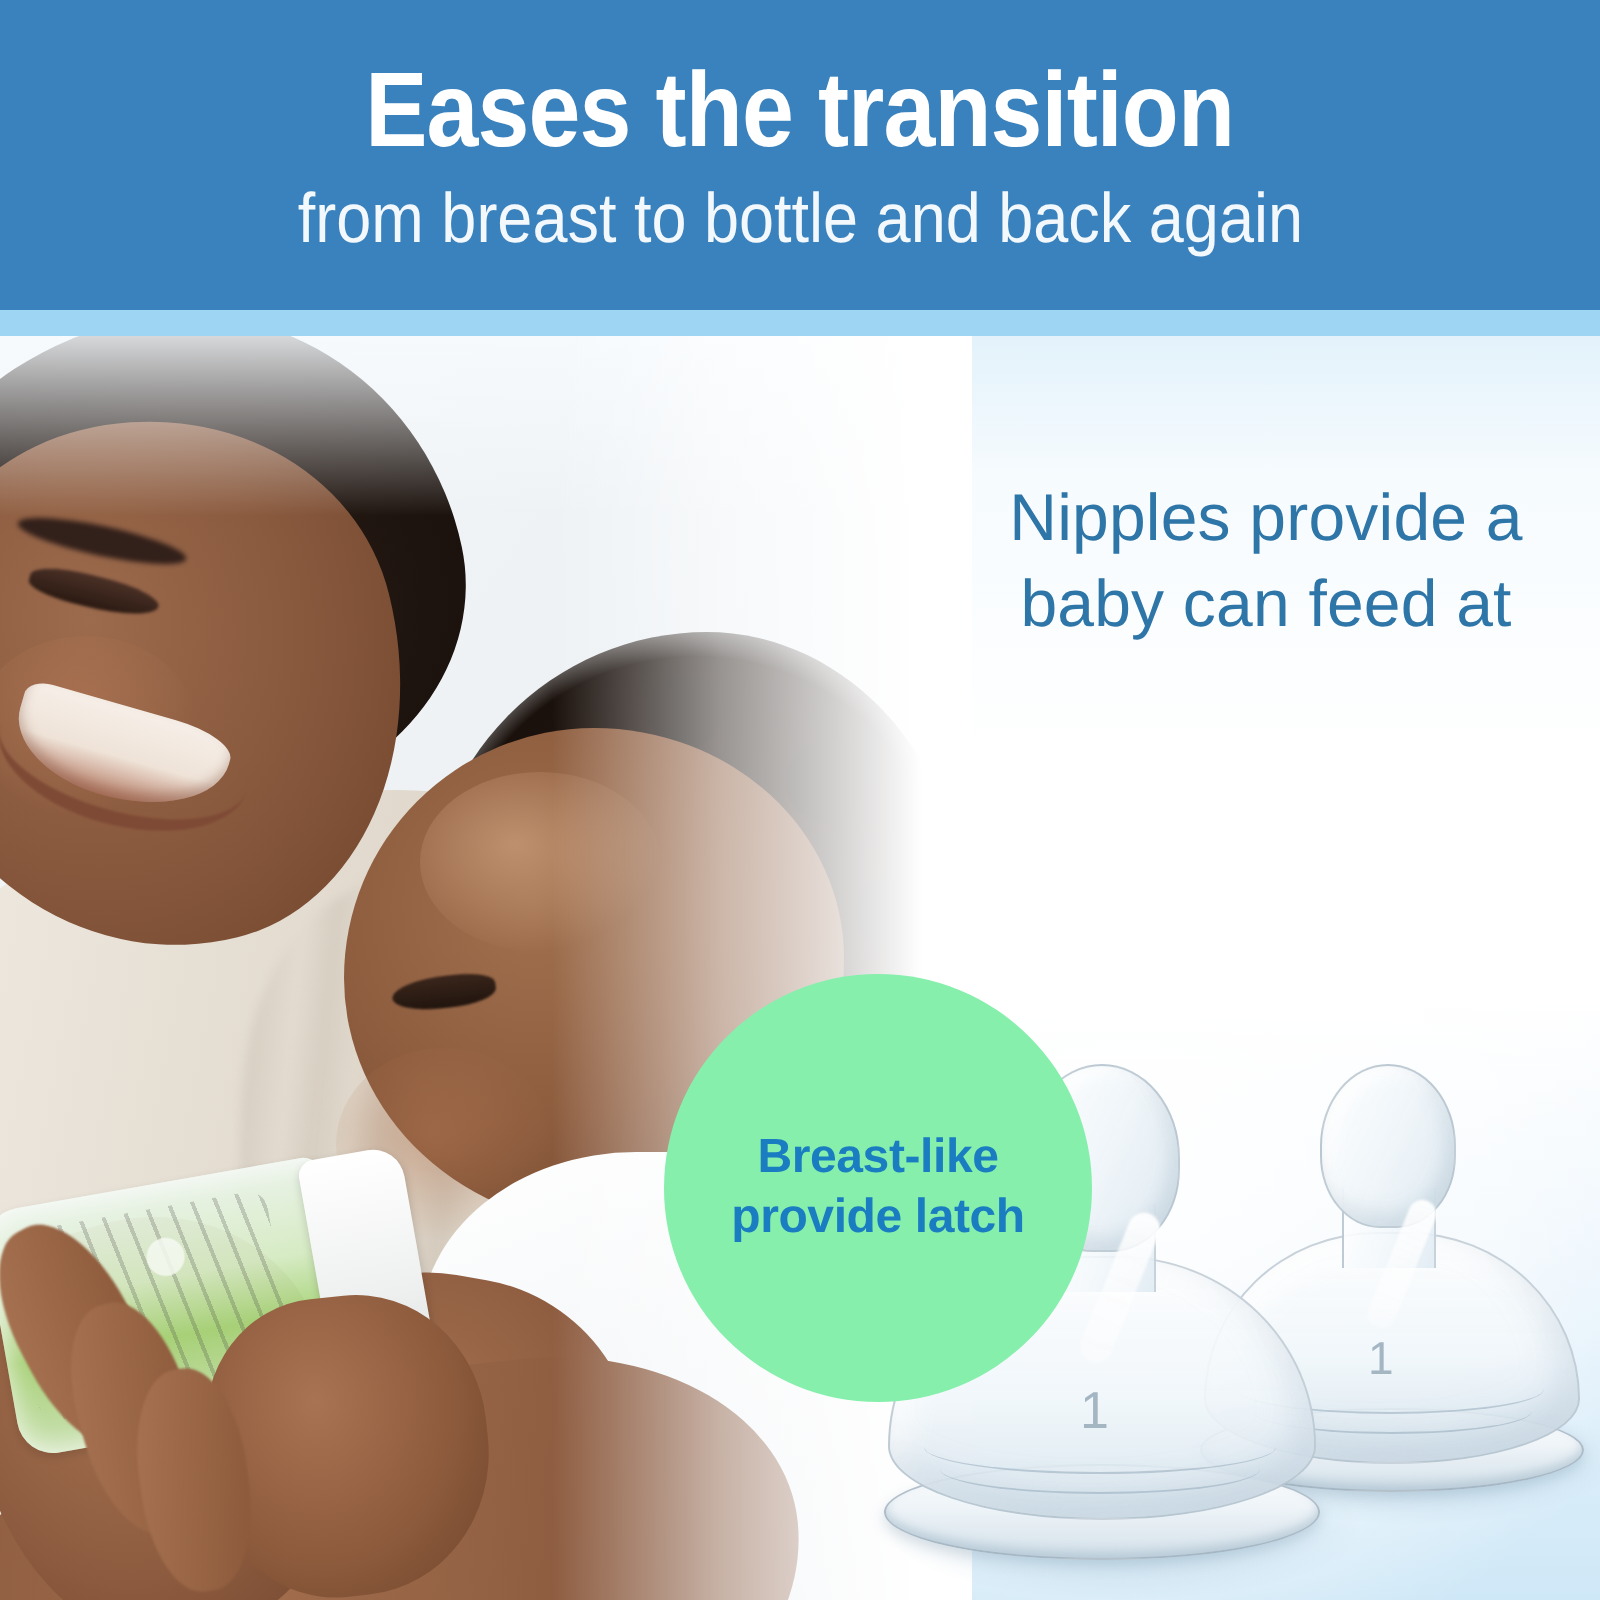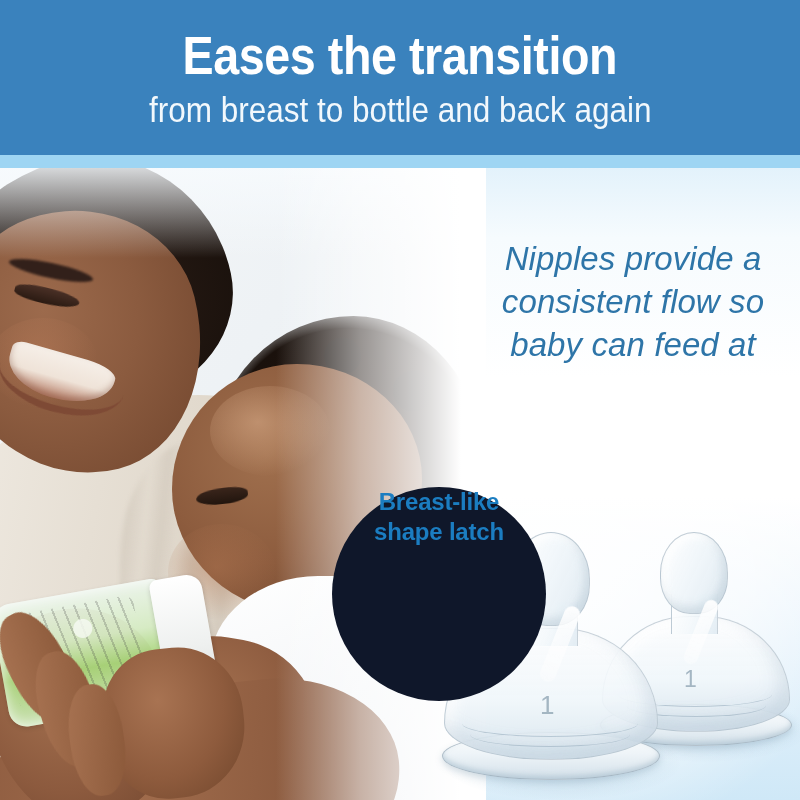--- a/index.html
+++ b/index.html
@@ -283,29 +283,29 @@
   .feature-copy{
     position:absolute;left:468px;top:238px;
     width:330px;
     text-align:center;
     color:#2e75a8;
     font-size:33px;
     font-weight:300;
     line-height:1.30;
     letter-spacing:0.1px;
   }
-  .feature-copy span{display:block;white-space:nowrap;font-style:italic;}
+  .feature-copy span{display:block;white-space:nowrap;}
 
   
   .badge{
     position:absolute;left:332px;top:487px;
     width:214px;height:214px;
     border-radius:50%;
-    background:#0f172a;
-    display:flex;align-items:flex-start;justify-content:center;
+    background:#86efac;
+    display:flex;align-items:center;justify-content:center;
     box-shadow:0 0 0 0 rgba(0,0,0,0);
   }
   .badge-text{
     color:#1b7dc1;
     font-size:24px;
     font-weight:bold;
     line-height:1.26;
     text-align:center;
     letter-spacing:-0.2px;
   }
@@ -448,21 +448,20 @@
       <div class="finger f2"></div>
       <div class="finger f3"></div>
 
       <div class="ph-fade-t"></div>
       <div class="ph-fade-r"></div>
     </div>
   </div>
 
   <div class="feature-copy">
     <span>Nipples provide a</span>
-    <span>consistent flow so</span>
     <span>baby can feed at</span>
   </div>
 
   <div class="nipples">
 
     <div class="nip" id="nip-back">
       <div class="shadow"></div>
       <div class="base"></div>
       <div class="skirt"></div>
       <div class="neck"></div>
@@ -483,17 +482,17 @@
       <div class="ridge r1"></div>
       <div class="ridge r2"></div>
       <div class="flow-num">1</div>
     </div>
 
   </div>
 
   <div class="badge">
     <div class="badge-text">
       <span>Breast-like</span>
-      <span>shape latch</span>
+      <span>provide latch</span>
     </div>
   </div>
 
 </div>
 
 </body></html>

